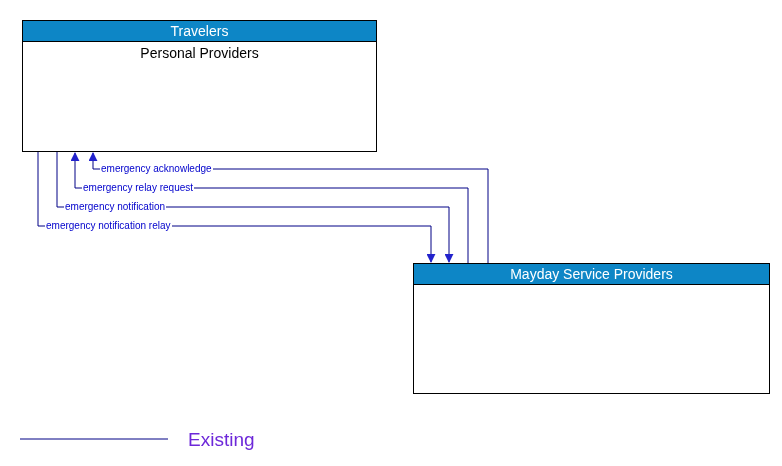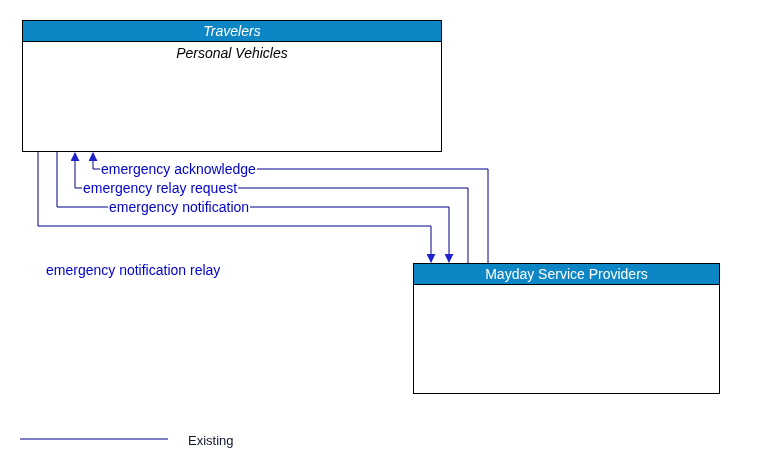--- a/index.html
+++ b/index.html
@@ -14,22 +14,22 @@
   .connector-layer {
     position: absolute;
     left: 0; top: 0;
   }
   .box {
     position: absolute;
     border: 1px solid #000000;
     background: #ffffff;
     box-sizing: border-box;
   }
-  .box-travelers { left: 22px; top: 20px; width: 420px; height: 132px; font-style: italic; }
-  .box-mayday   { left: 413px; top: 263px; width: 307px; height: 131px; }
+  .box-travelers { left: 22px; top: 20px; width: 355px; height: 132px; }
+  .box-mayday   { left: 413px; top: 263px; width: 357px; height: 131px; }
   .box-header {
     background: #0d86c6;
     color: #ffffff;
     font-size: 14px;
     line-height: 20px;
     height: 20px;
     text-align: center;
     border-bottom: 1px solid #000000;
     white-space: nowrap;
     overflow: hidden;
@@ -37,38 +37,38 @@
   .box-label {
     color: #000000;
     font-size: 14px;
     text-align: center;
     padding-top: 3px;
     white-space: nowrap;
   }
   .flow-label {
     position: absolute;
     transform: translateY(-50%);
-    font-size: 14px;
+    font-size: 10px;
     line-height: 14px;
     color: #0000cc;
     background: #ffffff;
     padding: 0 1px;
     white-space: nowrap;
     cursor: pointer;
   }
   .flow-label-acknowledge { left: 100px; top: 169px; }
   .flow-label-data-request { left: 82px; top: 188px; }
-  .flow-label-notification { left: 64px; top: 207px; margin-left: 44px; }
-  .flow-label-relay { left: 45px; top: 226px; margin-top: 44px; }
+  .flow-label-notification { left: 64px; top: 207px; }
+  .flow-label-relay { left: 45px; top: 226px; }
   .legend-label {
     position: absolute;
     left: 188px; top: 440px;
     transform: translateY(-50%);
-    font-size: 13px;
-    color: #0f172a;
+    font-size: 19px;
+    color: #6d28d9;
     white-space: nowrap;
   }
 </style>
 </head>
 <body>
 
 <div class="canvas">
 
   <svg class="connector-layer" width="782" height="466" viewBox="0 0 782 466">
     <defs>
@@ -80,21 +80,21 @@
       <path d="M488,263 L488,169 L93,169 L93,153" marker-end="url(#arrow)"></path>
       <path d="M468,263 L468,188 L75,188 L75,153" marker-end="url(#arrow)"></path>
       <path d="M57,152 L57,207 L449,207 L449,262" marker-end="url(#arrow)"></path>
       <path d="M38,152 L38,226 L431,226 L431,262" marker-end="url(#arrow)"></path>
       <path d="M20,439 L168,439"></path>
     </g>
   </svg>
 
   <div class="box box-travelers">
     <div class="box-header">Travelers</div>
-    <div class="box-label">Personal Vehicles</div>
+    <div class="box-label">Personal Providers</div>
   </div>
 
   <div class="box box-mayday">
     <div class="box-header">Mayday Service Providers</div>
   </div>
 
   <span class="flow-label flow-label-acknowledge">emergency acknowledge</span>
   <span class="flow-label flow-label-data-request">emergency relay request</span>
   <span class="flow-label flow-label-notification">emergency notification</span>
   <span class="flow-label flow-label-relay">emergency notification relay</span>

